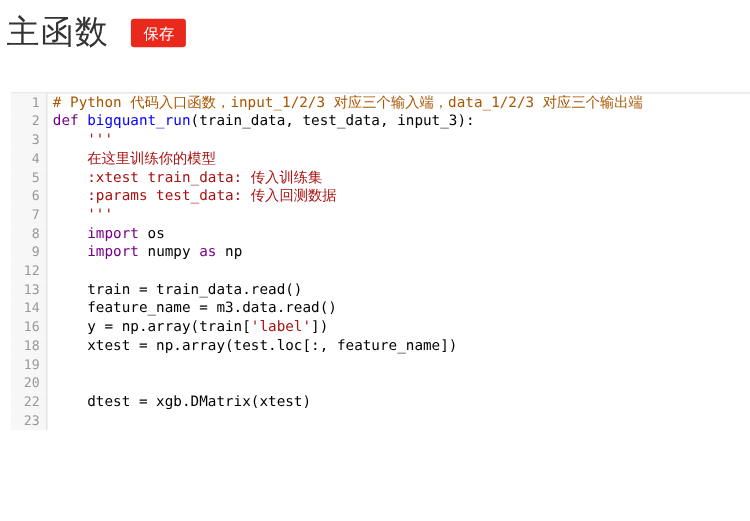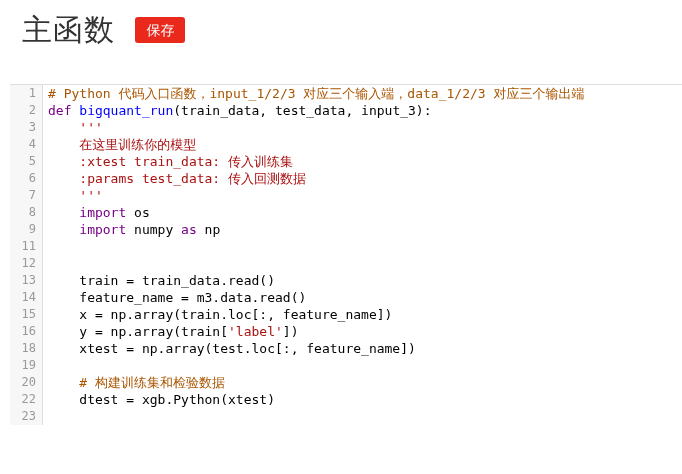--- a/index.html
+++ b/index.html
@@ -1,18 +1,18 @@
 <!DOCTYPE html>
 <html style="--accent-red: #e8291c; --editor-border: #dddddd; --gutter-bg: #f7f7f7; --gutter-border: #dddddd; --line-number: #999999; --code-text: #000000; --comment: #aa5500; --keyword: #770088; --def-name: #0000ff; --string: #aa1111;"><head>
 <meta charset="utf-8">
 <style>
   * { margin:0; padding:0; box-sizing:border-box; }
   html,body { width:682px; height:474px; background:#fff; overflow:hidden;
               font-family:"Liberation Sans", sans-serif; }
-  .header { padding:12px 10px 0 22px; white-space:nowrap; }
+  .header { padding:12px 10px 0 6px; white-space:nowrap; }
   .page-title { display:inline-block; vertical-align:middle; font-size:30px;
                 line-height:36px; font-weight:400; color:#333; letter-spacing:1px; }
   .save-button { display:inline-block; vertical-align:middle; margin-left:16px;
                  background:var(--accent-red); color:#fff; border:none;
                  font-size:14px; line-height:1; padding:6px 11px; border-radius:3px;
                  cursor:pointer; font-family:"Liberation Sans", sans-serif; }
   .code-editor { margin:36px 0 0 10px; width:calc(100% - 10px);
                  border-top:1px solid var(--editor-border);
                  font-family:"DejaVu Sans Mono", monospace; font-size:13px; }
   .code-line { display:flex; height:17px; line-height:17px; }
@@ -67,56 +67,48 @@
     </div>
     <div class="code-line">
       <span class="line-number">8</span>
       <span class="code-text"><span class="tok-plain">    </span><span class="tok-keyword">import</span><span class="tok-plain"> os</span></span>
     </div>
     <div class="code-line">
       <span class="line-number">9</span>
       <span class="code-text"><span class="tok-plain">    </span><span class="tok-keyword">import</span><span class="tok-plain"> numpy </span><span class="tok-keyword">as</span><span class="tok-plain"> np</span></span>
     </div>
     <div class="code-line">
-      <span class="line-number">11</span>
-      <span class="code-text"></span>
-    </div>
-    <div class="code-line">
       <span class="line-number">12</span>
       <span class="code-text"><span class="tok-plain">    </span></span>
     </div>
     <div class="code-line">
       <span class="line-number">13</span>
       <span class="code-text"><span class="tok-plain">    train = train_data.read()</span></span>
     </div>
     <div class="code-line">
       <span class="line-number">14</span>
       <span class="code-text"><span class="tok-plain">    feature_name = m3.data.read()</span></span>
-    </div>
-    <div class="code-line">
-      <span class="line-number">15</span>
-      <span class="code-text"><span class="tok-plain">    x = np.array(train.loc[:, feature_name])</span></span>
     </div>
     <div class="code-line">
       <span class="line-number">16</span>
       <span class="code-text"><span class="tok-plain">    y = np.array(train[</span><span class="tok-string">'label'</span><span class="tok-plain">])</span></span>
     </div>
     <div class="code-line">
       <span class="line-number">18</span>
       <span class="code-text"><span class="tok-plain">    xtest = np.array(test.loc[:, feature_name])</span></span>
     </div>
     <div class="code-line">
       <span class="line-number">19</span>
       <span class="code-text"></span>
     </div>
     <div class="code-line">
       <span class="line-number">20</span>
-      <span class="code-text"><span class="tok-plain">    </span><span class="tok-comment"># 构建训练集和检验数据</span></span>
+      <span class="code-text"><span class="tok-plain">    </span></span>
     </div>
     <div class="code-line">
       <span class="line-number">22</span>
-      <span class="code-text"><span class="tok-plain">    dtest = xgb.Python(xtest)</span></span>
+      <span class="code-text"><span class="tok-plain">    dtest = xgb.DMatrix(xtest)</span></span>
     </div>
     <div class="code-line">
       <span class="line-number">23</span>
       <span class="code-text"></span>
     </div>
   </div>
 
 </body></html>

